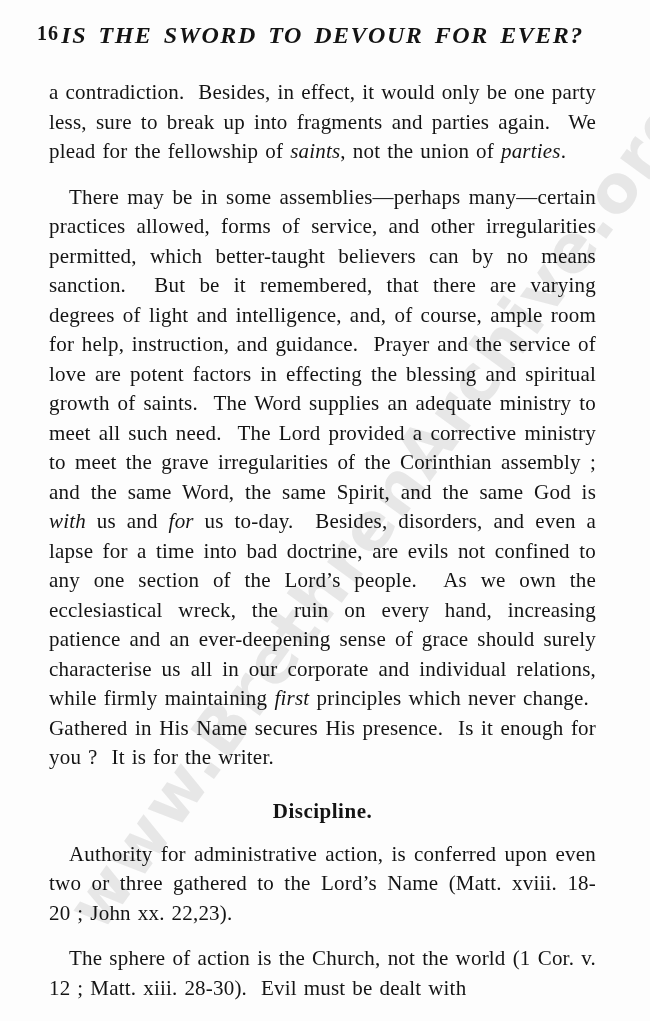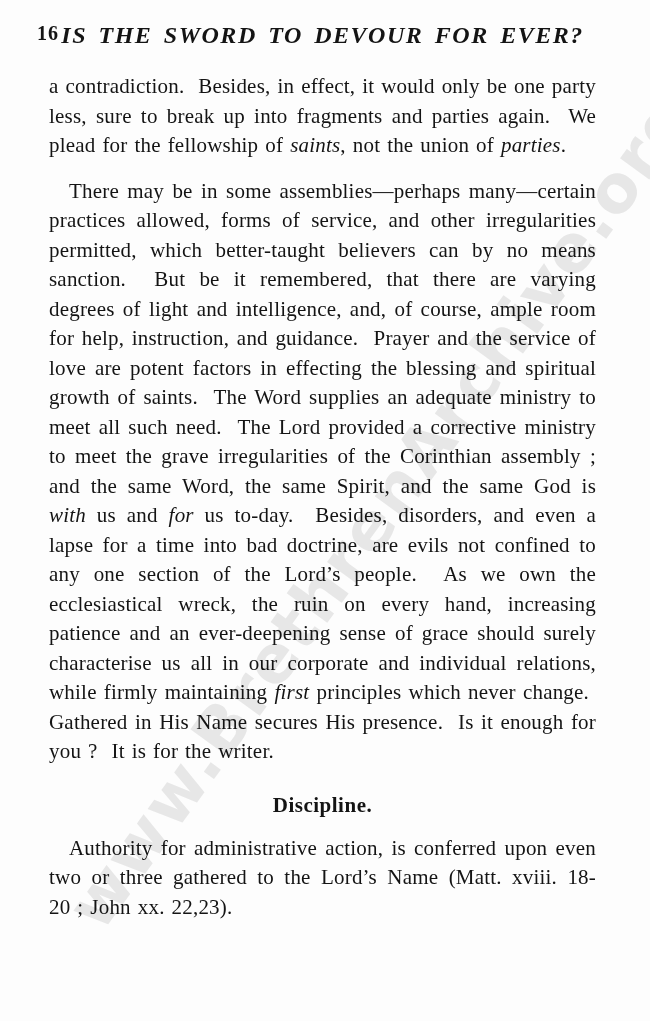--- a/index.html
+++ b/index.html
@@ -32,21 +32,21 @@
     user-select: none;
   }
   .content {
     position: relative;
     z-index: 1;
     padding: 20px 38px 0 33px;
   }
   .page-header {
     position: relative;
     height: 30px;
-    margin-bottom: 22px;
+    margin-bottom: 28px;
   }
   .page-number {
     position: absolute;
     left: 4px;
     top: 2px;
     font-weight: bold;
     font-size: 20px;
     letter-spacing: 1px;
   }
   .running-header {
@@ -90,15 +90,16 @@
     <div class="page-header">
       <span class="page-number">16</span>
       <div class="running-header">IS THE SWORD TO DEVOUR FOR EVER?</div>
     </div>
 
     <div>
         <p class="body-paragraph"><span>a contradiction.&nbsp; Besides, in effect, it would only be one party less, sure to break up into fragments and parties again.&nbsp; We plead for the fellowship of </span><span class="italic">saints</span><span>, not the union of </span><span class="italic">parties</span><span>.</span></p>
         <p class="body-paragraph indented"><span>There may be in some assemblies—perhaps many—certain practices allowed, forms of service, and other irregularities permitted, which better-taught believers can by no means sanction.&nbsp; But be it remembered, that there are varying degrees of light and intelligence, and, of course, ample room for help, instruction, and guidance.&nbsp; Prayer and the service of love are potent factors in effecting the blessing and spiritual growth of saints.&nbsp; The Word supplies an adequate ministry to meet all such need.&nbsp; The Lord provided a corrective ministry to meet the grave irregularities of the Corinthian assembly&nbsp;; and the same Word, the same Spirit, and the same God is </span><span class="italic">with</span><span> us and </span><span class="italic">for</span><span> us to-day.&nbsp; Besides, disorders, and even a lapse for a time into bad doctrine, are evils not confined to any one section of the Lord’s people.&nbsp; As we own the ecclesiastical wreck, the ruin on every hand, increasing patience and an ever-deepening sense of grace should surely characterise us all in our corporate and individual relations, while firmly maintaining </span><span class="italic">first</span><span> principles which never change.&nbsp; Gathered in His Name secures His presence.&nbsp; Is it enough for you&nbsp;?&nbsp; It is for the writer.</span></p>
         <h2 class="section-heading">Discipline.</h2>
         <p class="body-paragraph indented"><span>Authority for administrative action, is conferred upon even two or three gathered to the Lord’s Name (Matt. xviii. 18-20&nbsp;; John xx. 22,23).</span></p>
+        <p class="body-paragraph indented"><span>The sphere of action is the Church, not the world (1 Cor. v. 12&nbsp;; Matt. xiii. 28-30).&nbsp; Evil must be dealt with</span></p>
       </div>
   </div>
 </div>
 
 </body></html>

